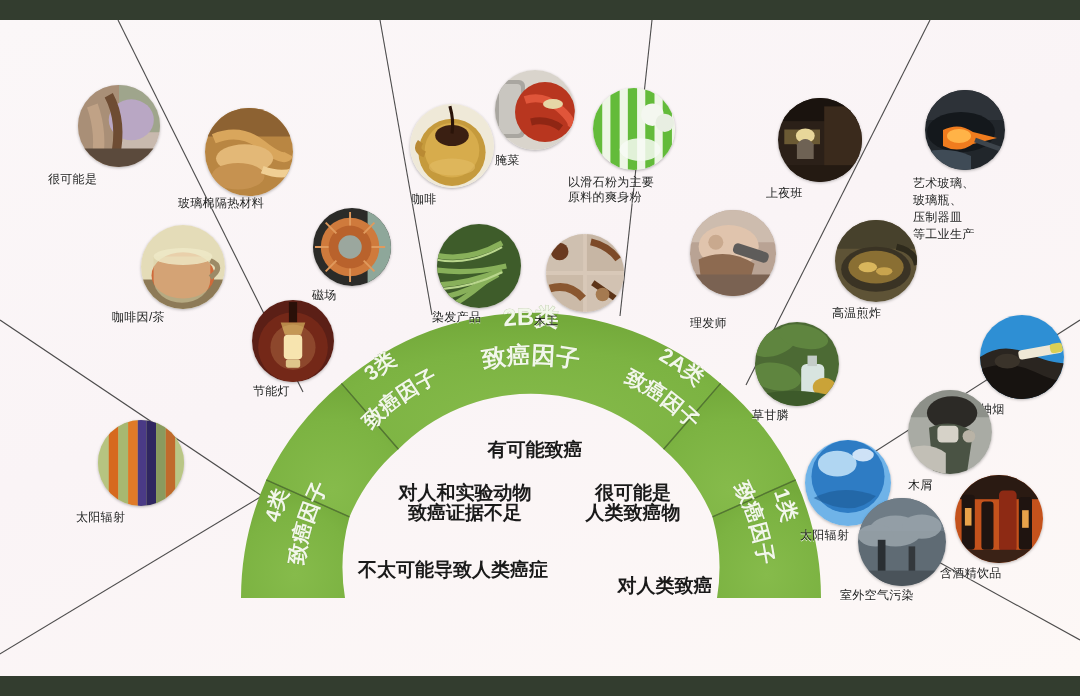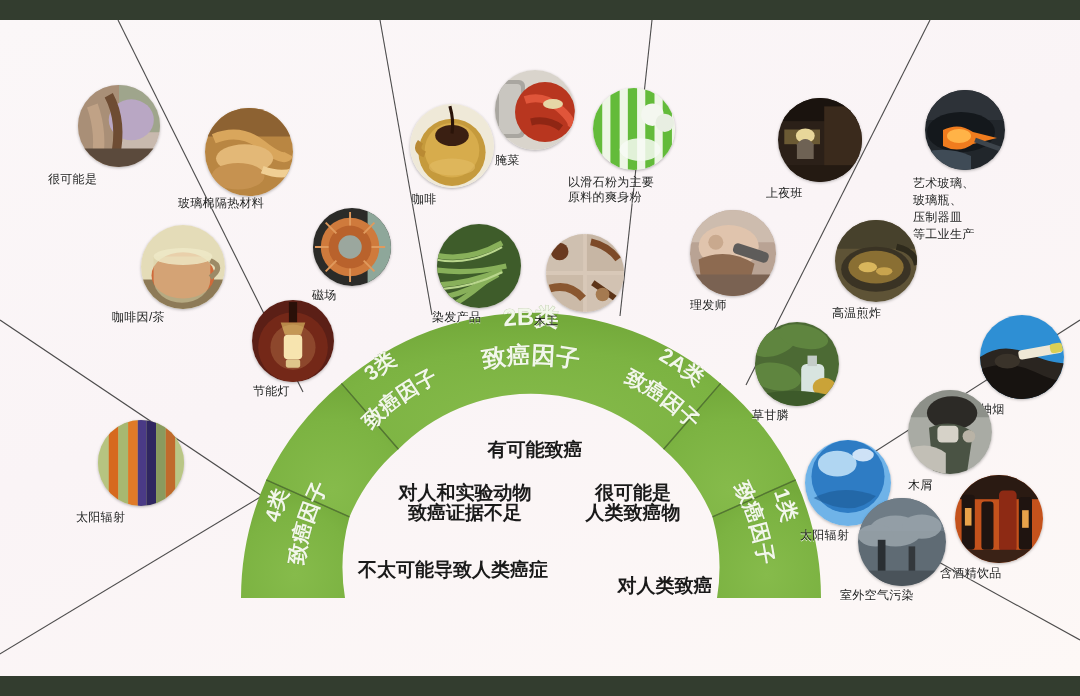--- a/index.html
+++ b/index.html
@@ -364,21 +364,21 @@
       <svg class="art" viewBox="0 0 80 80">
         <rect width="80" height="80" fill="#b9a394"></rect>
         <path d="M0 0h80v30H0z" fill="#cdbcae"></path>
         <ellipse cx="36" cy="34" rx="28" ry="20" fill="#e0c4ad"></ellipse>
         <path d="M8 46 q26 -12 52 4 l-8 30 H12z" fill="#8d6a50"></path>
         <rect x="42" y="30" width="34" height="10" rx="4" fill="#5e5c5a" transform="rotate(18 42 30)"></rect>
         <circle cx="24" cy="30" r="7" fill="#c9a98e"></circle>
         <path d="M0 60h80v20H0z" fill="#7a6252"></path>
       </svg>
     </div>
-    <div class="caption" style="left:690px; top:278px; width:86px;">理发师</div>
+    <div class="caption" style="left:690px; top:296px; width:86px;">理发师</div>
 
     <div class="bubble" style="left:835px; top:200px; width:82px; height:82px;">
       <svg class="art" viewBox="0 0 80 80">
         <rect width="80" height="80" fill="#5e5336"></rect>
         <path d="M0 0h80v28H0z" fill="#47412c"></path>
         <ellipse cx="40" cy="48" rx="34" ry="22" fill="#3a3324"></ellipse>
         <ellipse cx="40" cy="46" rx="27" ry="16" fill="#8a6f33"></ellipse>
         <path d="M60 26 q18 4 20 18" stroke="#2e2a1c" stroke-width="6" fill="none"></path>
         <ellipse cx="32" cy="46" rx="9" ry="5" fill="#d9b65c"></ellipse>
         <ellipse cx="48" cy="50" rx="8" ry="4" fill="#c9a44e"></ellipse>

